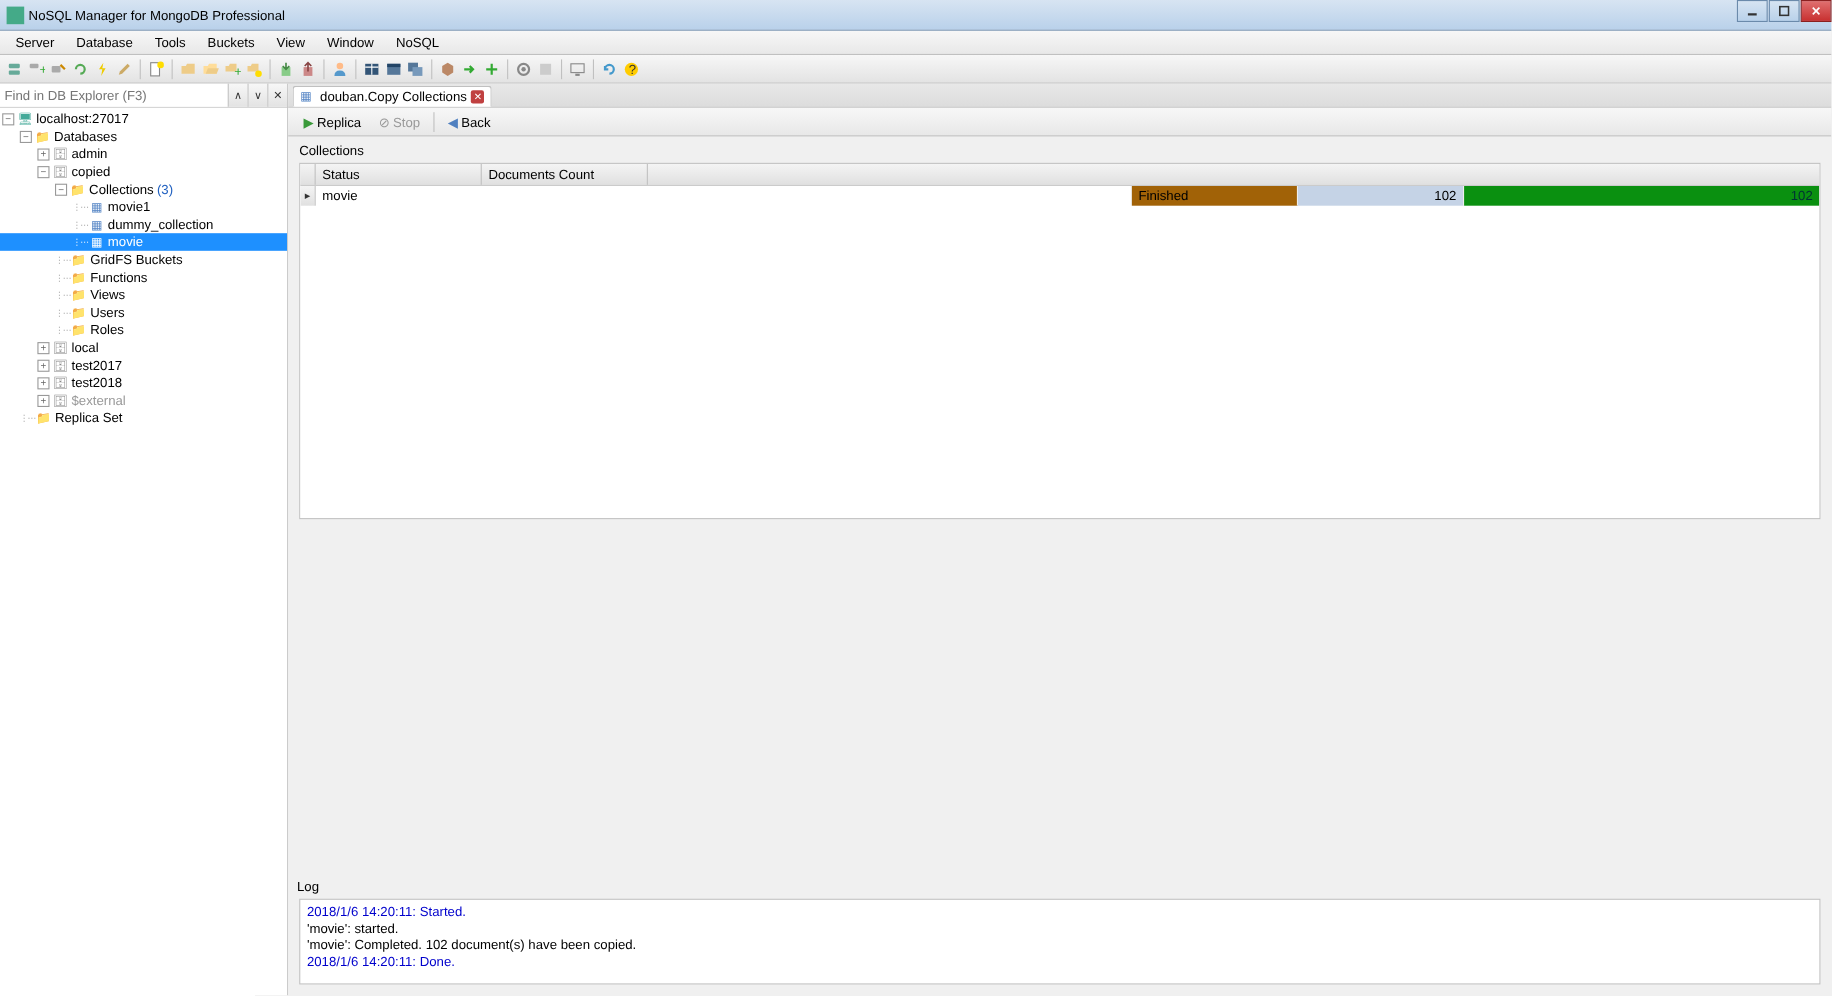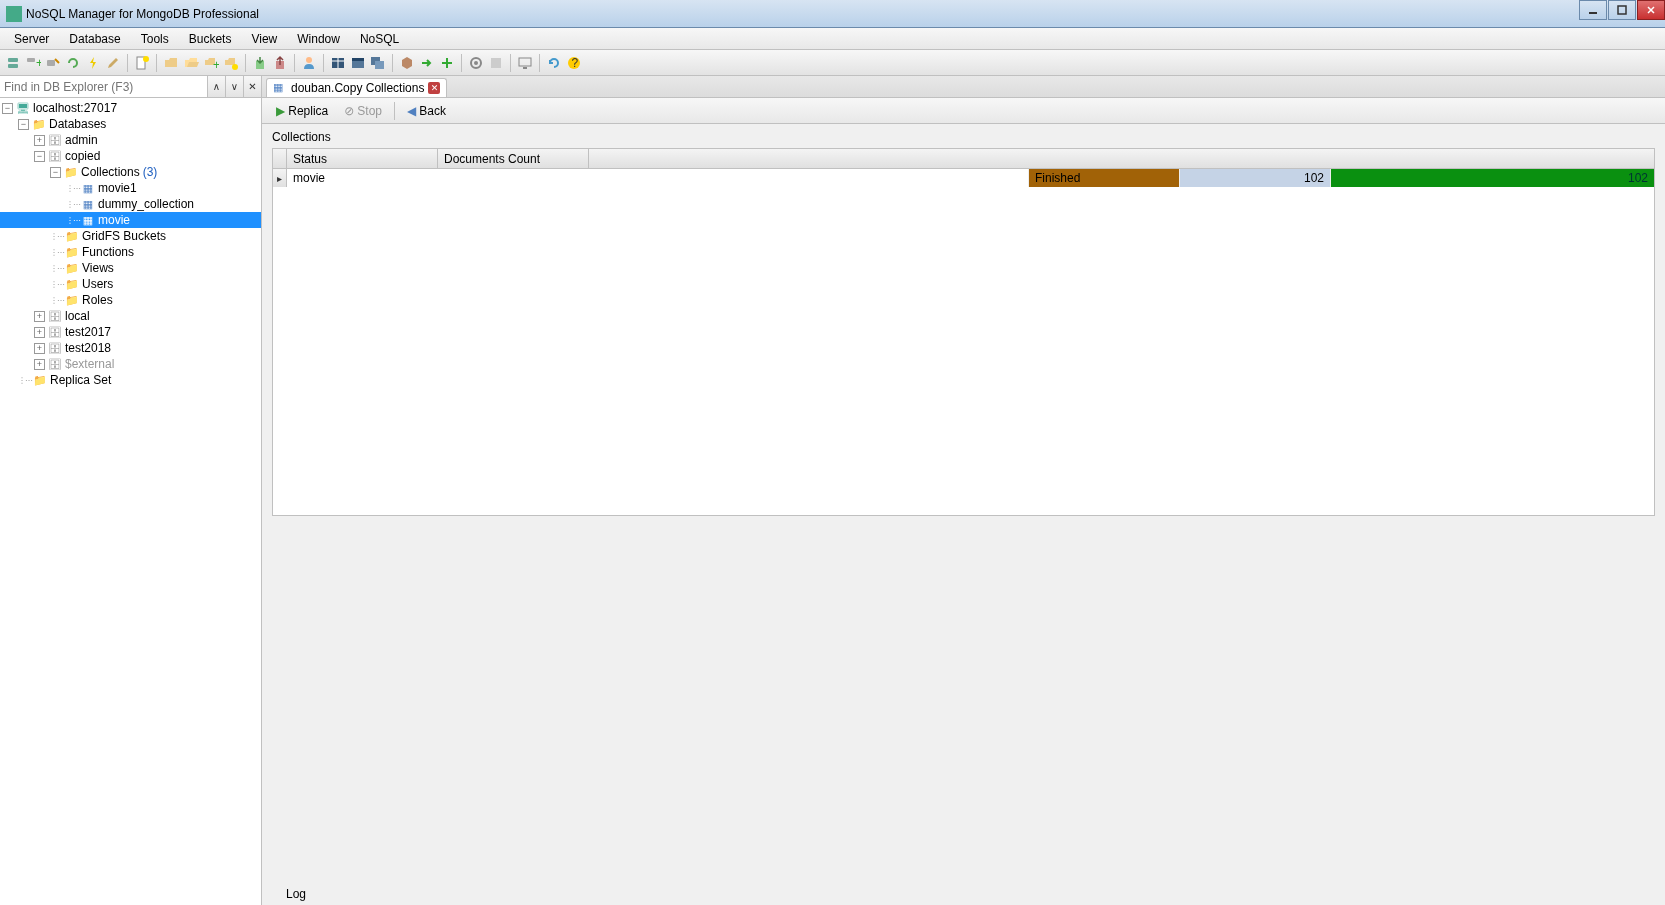--- a/index.html
+++ b/index.html
@@ -51,21 +51,21 @@
 .gh-gutter { width: 14px; border-right: 1px solid #c0c0c0; }
 .gh-cell { border-right: 1px solid #c0c0c0; padding: 2px 6px; display: flex; align-items: center; }
 .grid-body { flex: 1; background: #fff; overflow: auto; }
 .grid-row { display: flex; height: 18px; }
 .gr-gutter { width: 14px; border-right: 1px solid #c0c0c0; display: flex; align-items: center; justify-content: center; color: #333; background: linear-gradient(to bottom, #f4f4f4, #e0e0e0); font-size: 10px; }
 .gr-cell { border-right: 1px solid #eee; padding: 2px 6px; display: flex; align-items: center; }
 .status-cell { background: #a16207; }
 .doccount-cell { background: #c5d3e6; justify-content: flex-end; }
 .progress-cell { background: #0a9010; color: #033; justify-content: flex-end; }
 .spacer { flex: 1; }
-.log-label { padding: 6px 10px 4px 24px; }
+.log-label { padding: 6px 10px 4px 8px; }
 .log-area { margin: 0 10px 10px 10px; border: 1px solid #c0c0c0; background: #fff; padding: 4px 6px; font-family: Consolas, "Courier New", monospace; font-size: 12px; height: 78px; overflow: auto; white-space: pre; }
 .log-ts { color: #0000cc; }
 svg { display: block; }
 </style>
 </head>
 <body>
 
 <div class="titlebar">
   <span class="titlebar-icon"></span>
   <span class="titlebar-text">NoSQL Manager for MongoDB Professional</span>
@@ -404,14 +404,18 @@
           <div class="gr-cell status-cell" style="width:151px">Finished</div>
           <div class="gr-cell doccount-cell" style="width:151px">102</div>
           <div class="gr-cell progress-cell" style="flex:1;border-right:none">102</div>
         </div>
       </div>
     </div>
 
     <div class="spacer"></div>
 
     <div class="log-label">Log</div>
+    <div class="log-area"><span class="log-ts">2018/1/6 14:20:11: Started.</span>
+<span>'movie': started.</span>
+<span>'movie': Completed. 102 document(s) have been copied.</span>
+<span class="log-ts">2018/1/6 14:20:11: Done.</span></div>
   </div>
 </div>
 
 </body></html>

